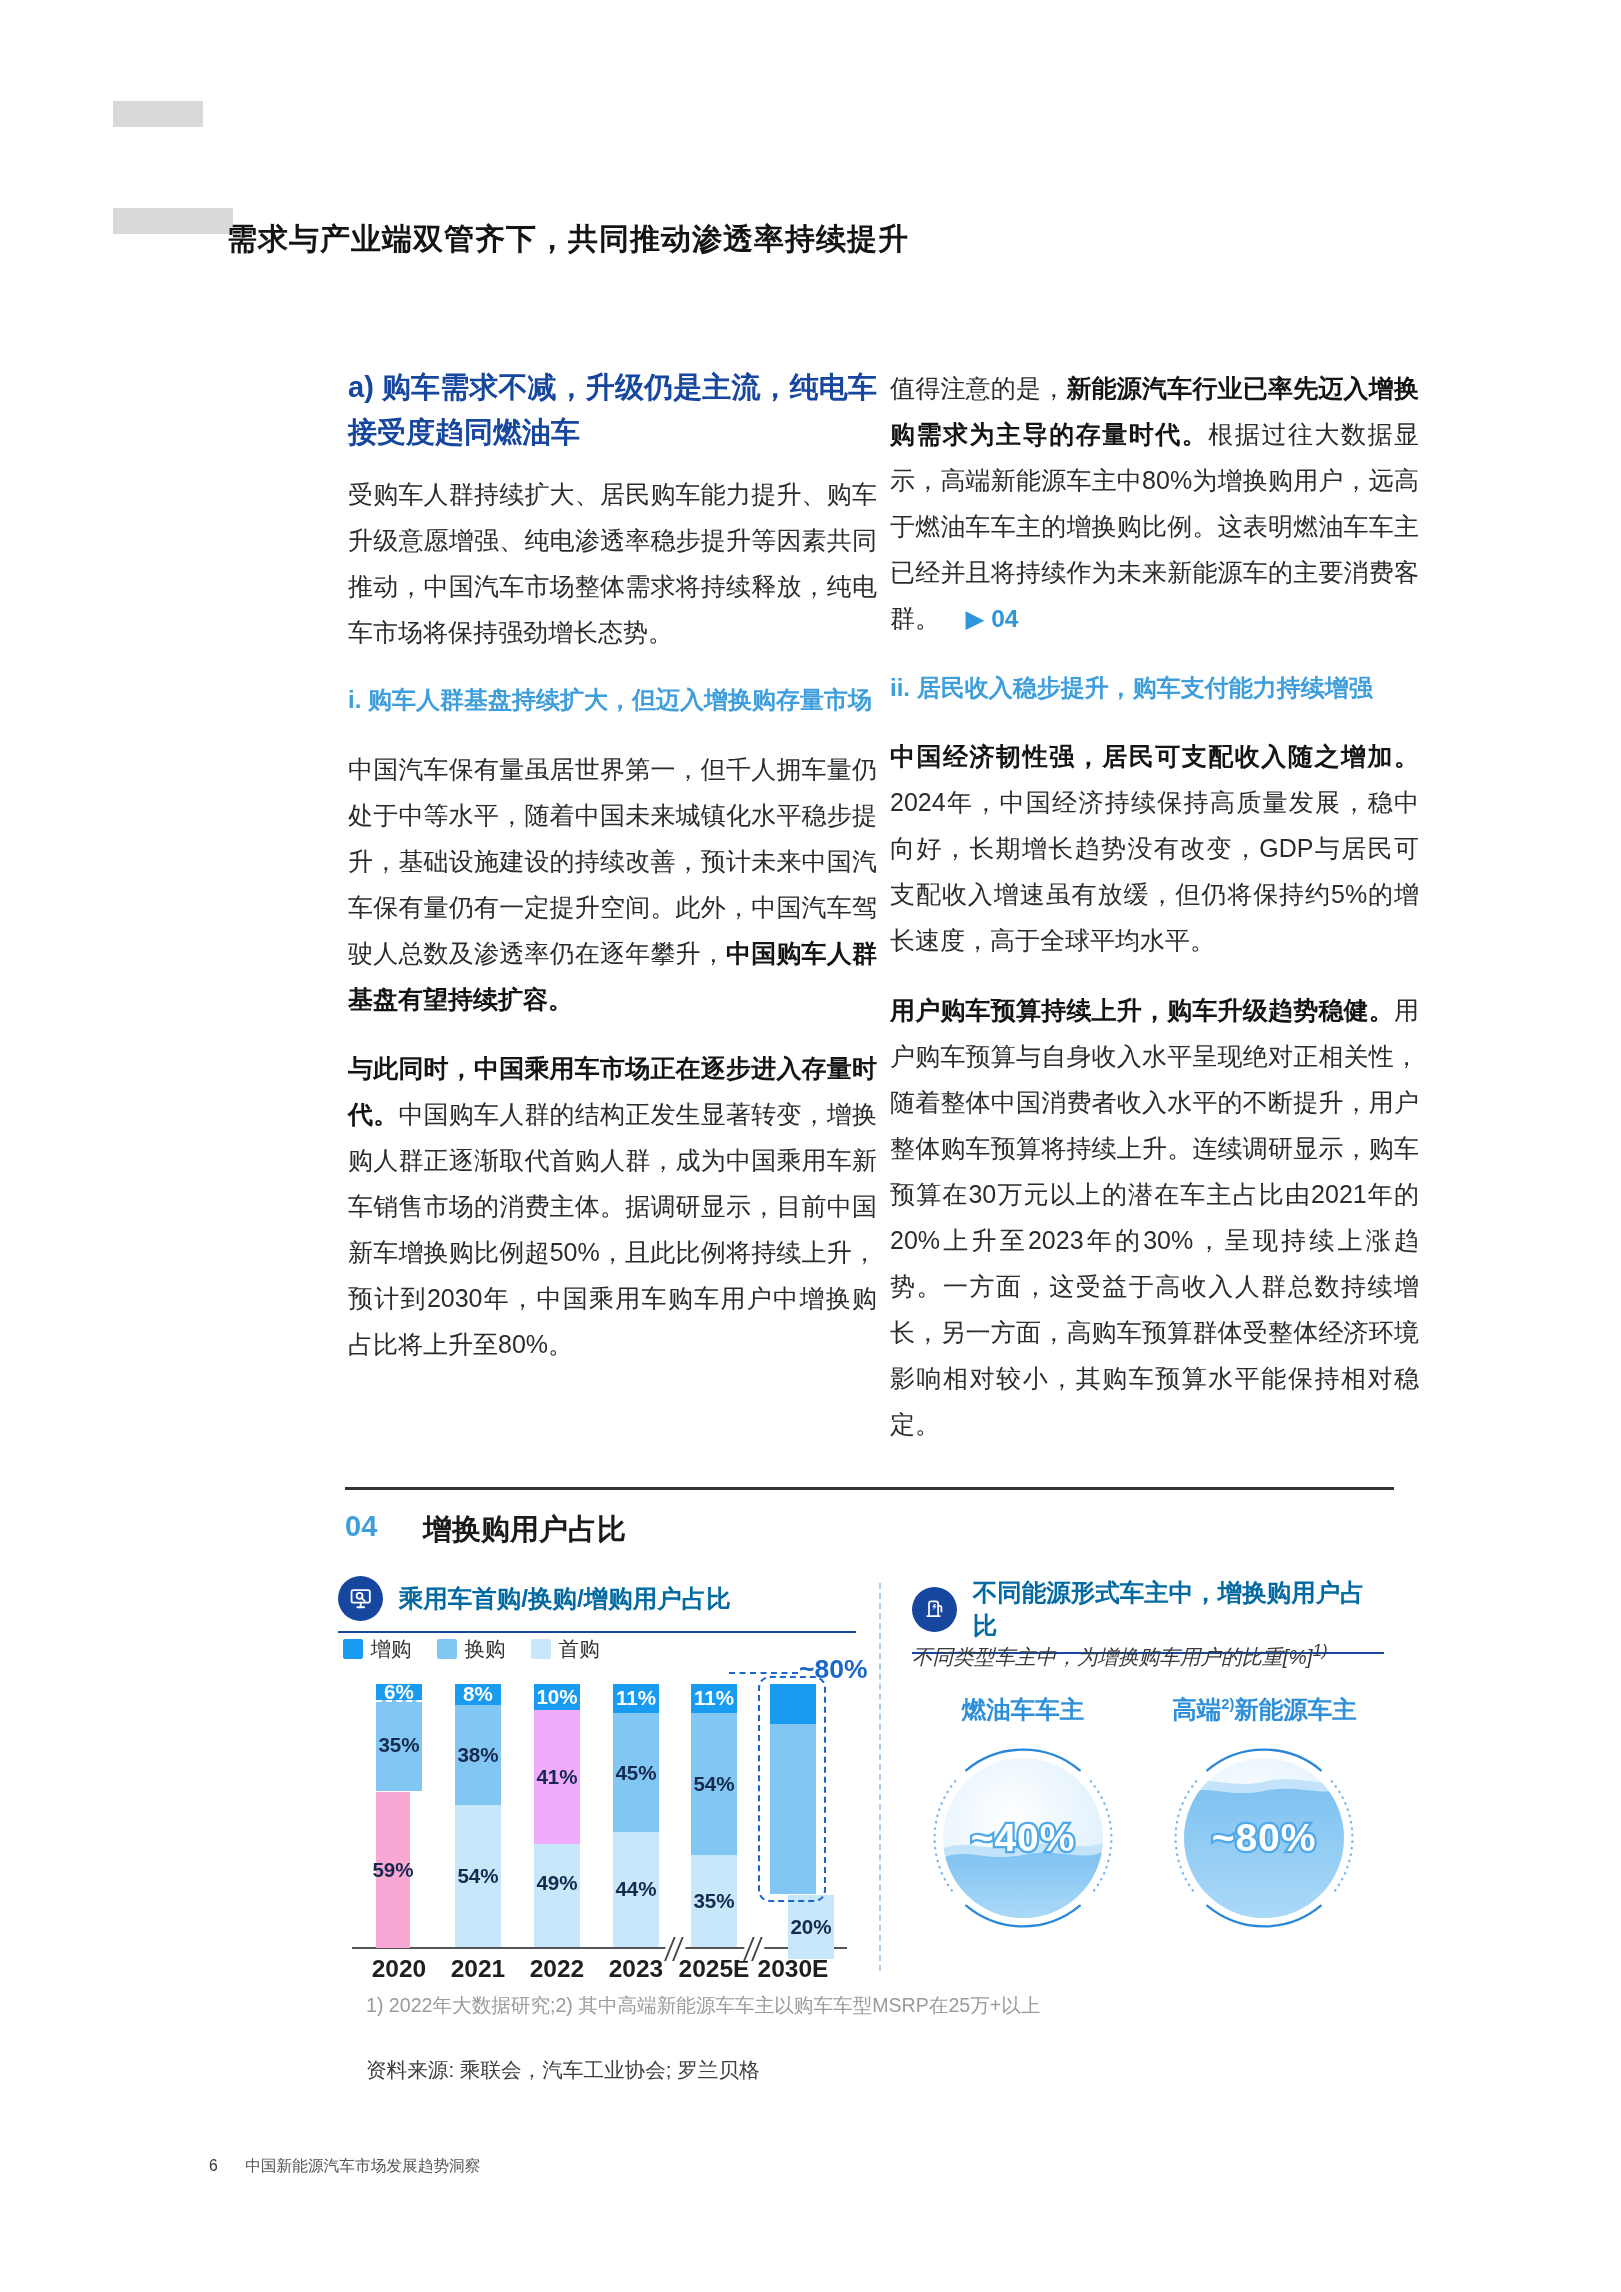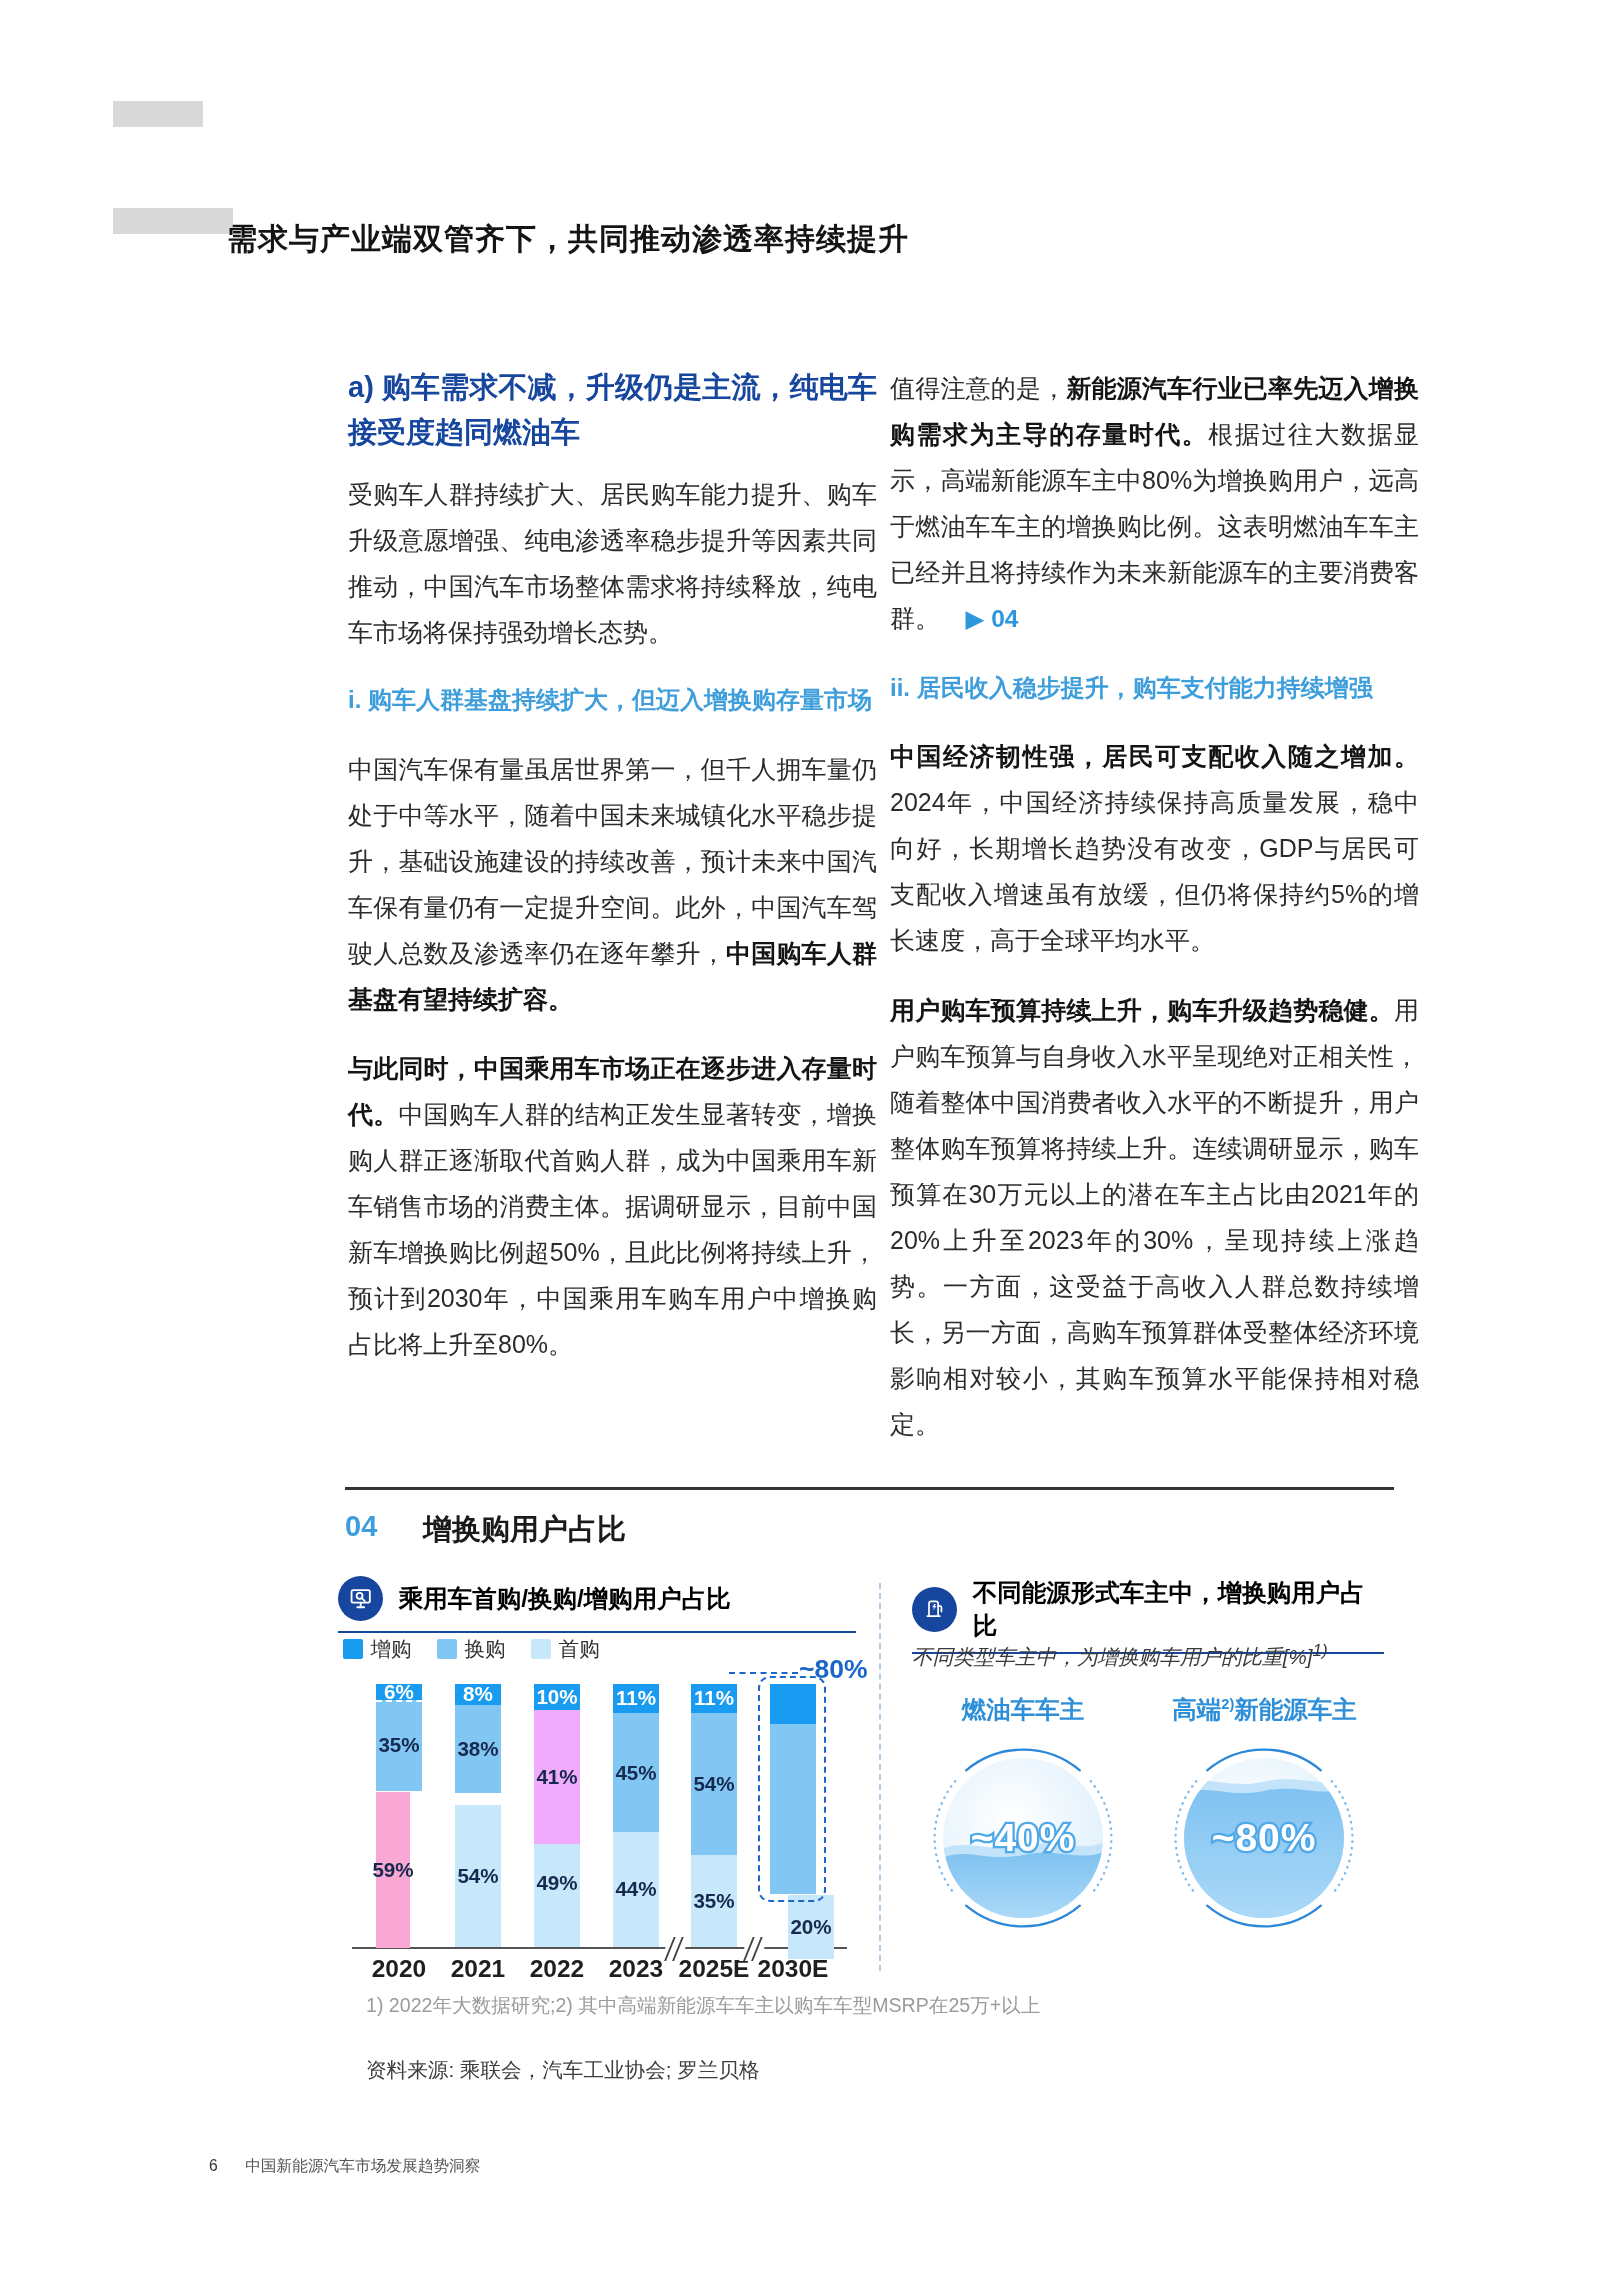--- a/index.html
+++ b/index.html
@@ -19,21 +19,21 @@
   .body-p strong{color:#141414;font-weight:700;}
   .exhibit-ref{color:#2D96DC;font-weight:700;white-space:nowrap;margin-left:25.5px;font-size:24.5px;}
   
   .section-rule{position:absolute;left:345px;top:1487px;width:1049px;height:2.9px;background:#333;}
   .exhibit-number{position:absolute;left:345px;top:1510px;font-size:29px;font-weight:700;color:#3E9EDC;}
   .exhibit-title{position:absolute;left:423px;top:1510px;font-size:29px;font-weight:700;color:#1a1a1a;}
   .panel-header{position:absolute;display:flex;align-items:center;gap:15.7px;border-bottom:2.9px solid #17469E;padding-bottom:9.8px;}
   .panel-header.p1{left:338px;top:1576px;width:518px;}
   .panel-header.p2{left:912px;top:1576px;width:472px;}
   .panel-icon{width:45px;height:45px;border-radius:50%;background:#17469E;display:flex;align-items:center;justify-content:center;flex:0 0 auto;}
-  .panel-title{font-size:24.5px;font-weight:700;color:#000000;}
+  .panel-title{font-size:24.5px;font-weight:700;color:#0369a1;}
   .panel-subtitle{position:absolute;left:912px;top:1643px;font-size:20.6px;font-style:italic;color:#3a3a3a;}
   .divider-v{position:absolute;left:879px;top:1583px;height:388px;border-left:2px dashed #aecbe8;}
   
   .legend{position:absolute;left:343px;top:1635px;display:flex;gap:25.5px;align-items:center;}
   .legend-item{display:flex;align-items:center;gap:7.8px;}
   .legend-swatch{width:19.6px;height:19.6px;border-radius:2px;display:inline-block;}
   .legend-label{font-size:20.6px;color:#333;}
   
   #bar-plot{position:absolute;left:338px;top:1666px;width:518px;height:323px;}
   .axis-line{position:absolute;left:13.7px;top:281px;width:495px;height:2px;background:#555;}
@@ -123,21 +123,21 @@
       <div class="seg" style="left: 38px; top: 33px; width: 46px; height: 92px; background: rgb(130, 199, 243);">
         <span class="seg-label" style="color: rgb(22, 41, 78);">35%</span>
       </div>
       <div class="seg hl" style="left: 38px; top: 17.6px; width: 46px; height: 16px; background: rgb(24, 155, 240);">
         <span class="seg-label" style="color: rgb(255, 255, 255);">6%</span>
       </div>
       <div class="xlab" style="left: 61px;">2020</div>
       <div class="seg" style="left: 117px; top: 139px; width: 46px; height: 142px; background: rgb(199, 231, 251);">
         <span class="seg-label" style="color: rgb(22, 41, 78);">54%</span>
       </div>
-      <div class="seg" style="left: 117px; top: 39px; width: 46px; height: 88px; background: rgb(130, 199, 243); justify-content: center;">
+      <div class="seg" style="left: 117px; top: 39px; width: 46px; height: 100px; background: rgb(130, 199, 243); justify-content: center;">
         <span class="seg-label" style="color: rgb(22, 41, 78);">38%</span>
       </div>
       <div class="seg" style="left: 117px; top: 17.6px; width: 46px; height: 21px; background: rgb(24, 155, 240);">
         <span class="seg-label" style="color: rgb(255, 255, 255);">8%</span>
       </div>
       <div class="xlab" style="left: 140px;">2021</div>
       <div class="seg" style="left: 196px; top: 152px; width: 46px; height: 129px; background: rgb(199, 231, 251);">
         <span class="seg-label" style="color: rgb(22, 41, 78);">49%</span>
       </div>
       <div class="seg" style="left: 196px; top: 44px; width: 46px; height: 134px; background: #f0abfc;">

